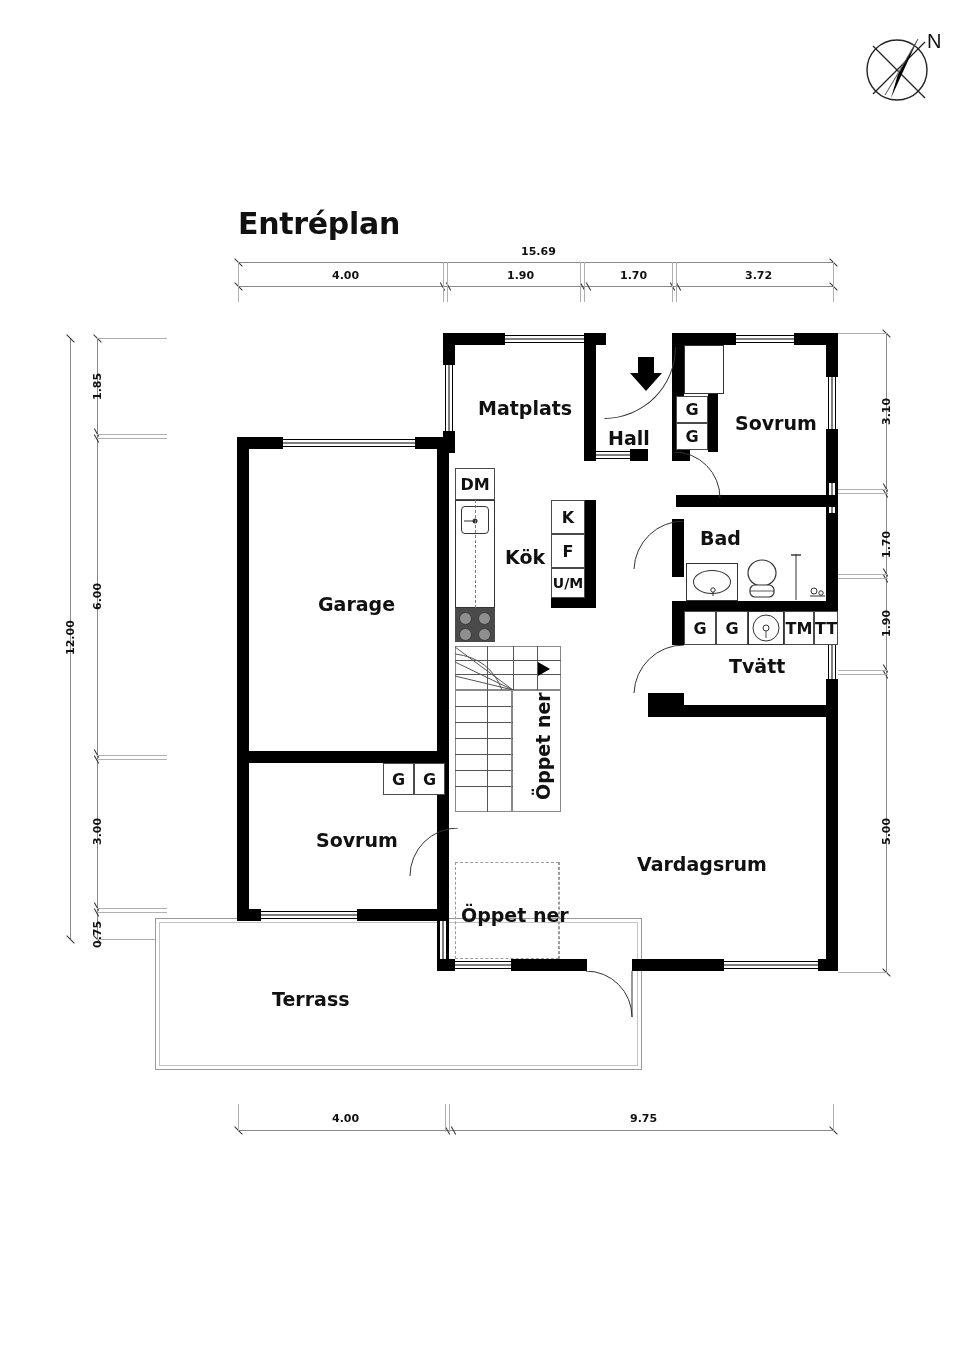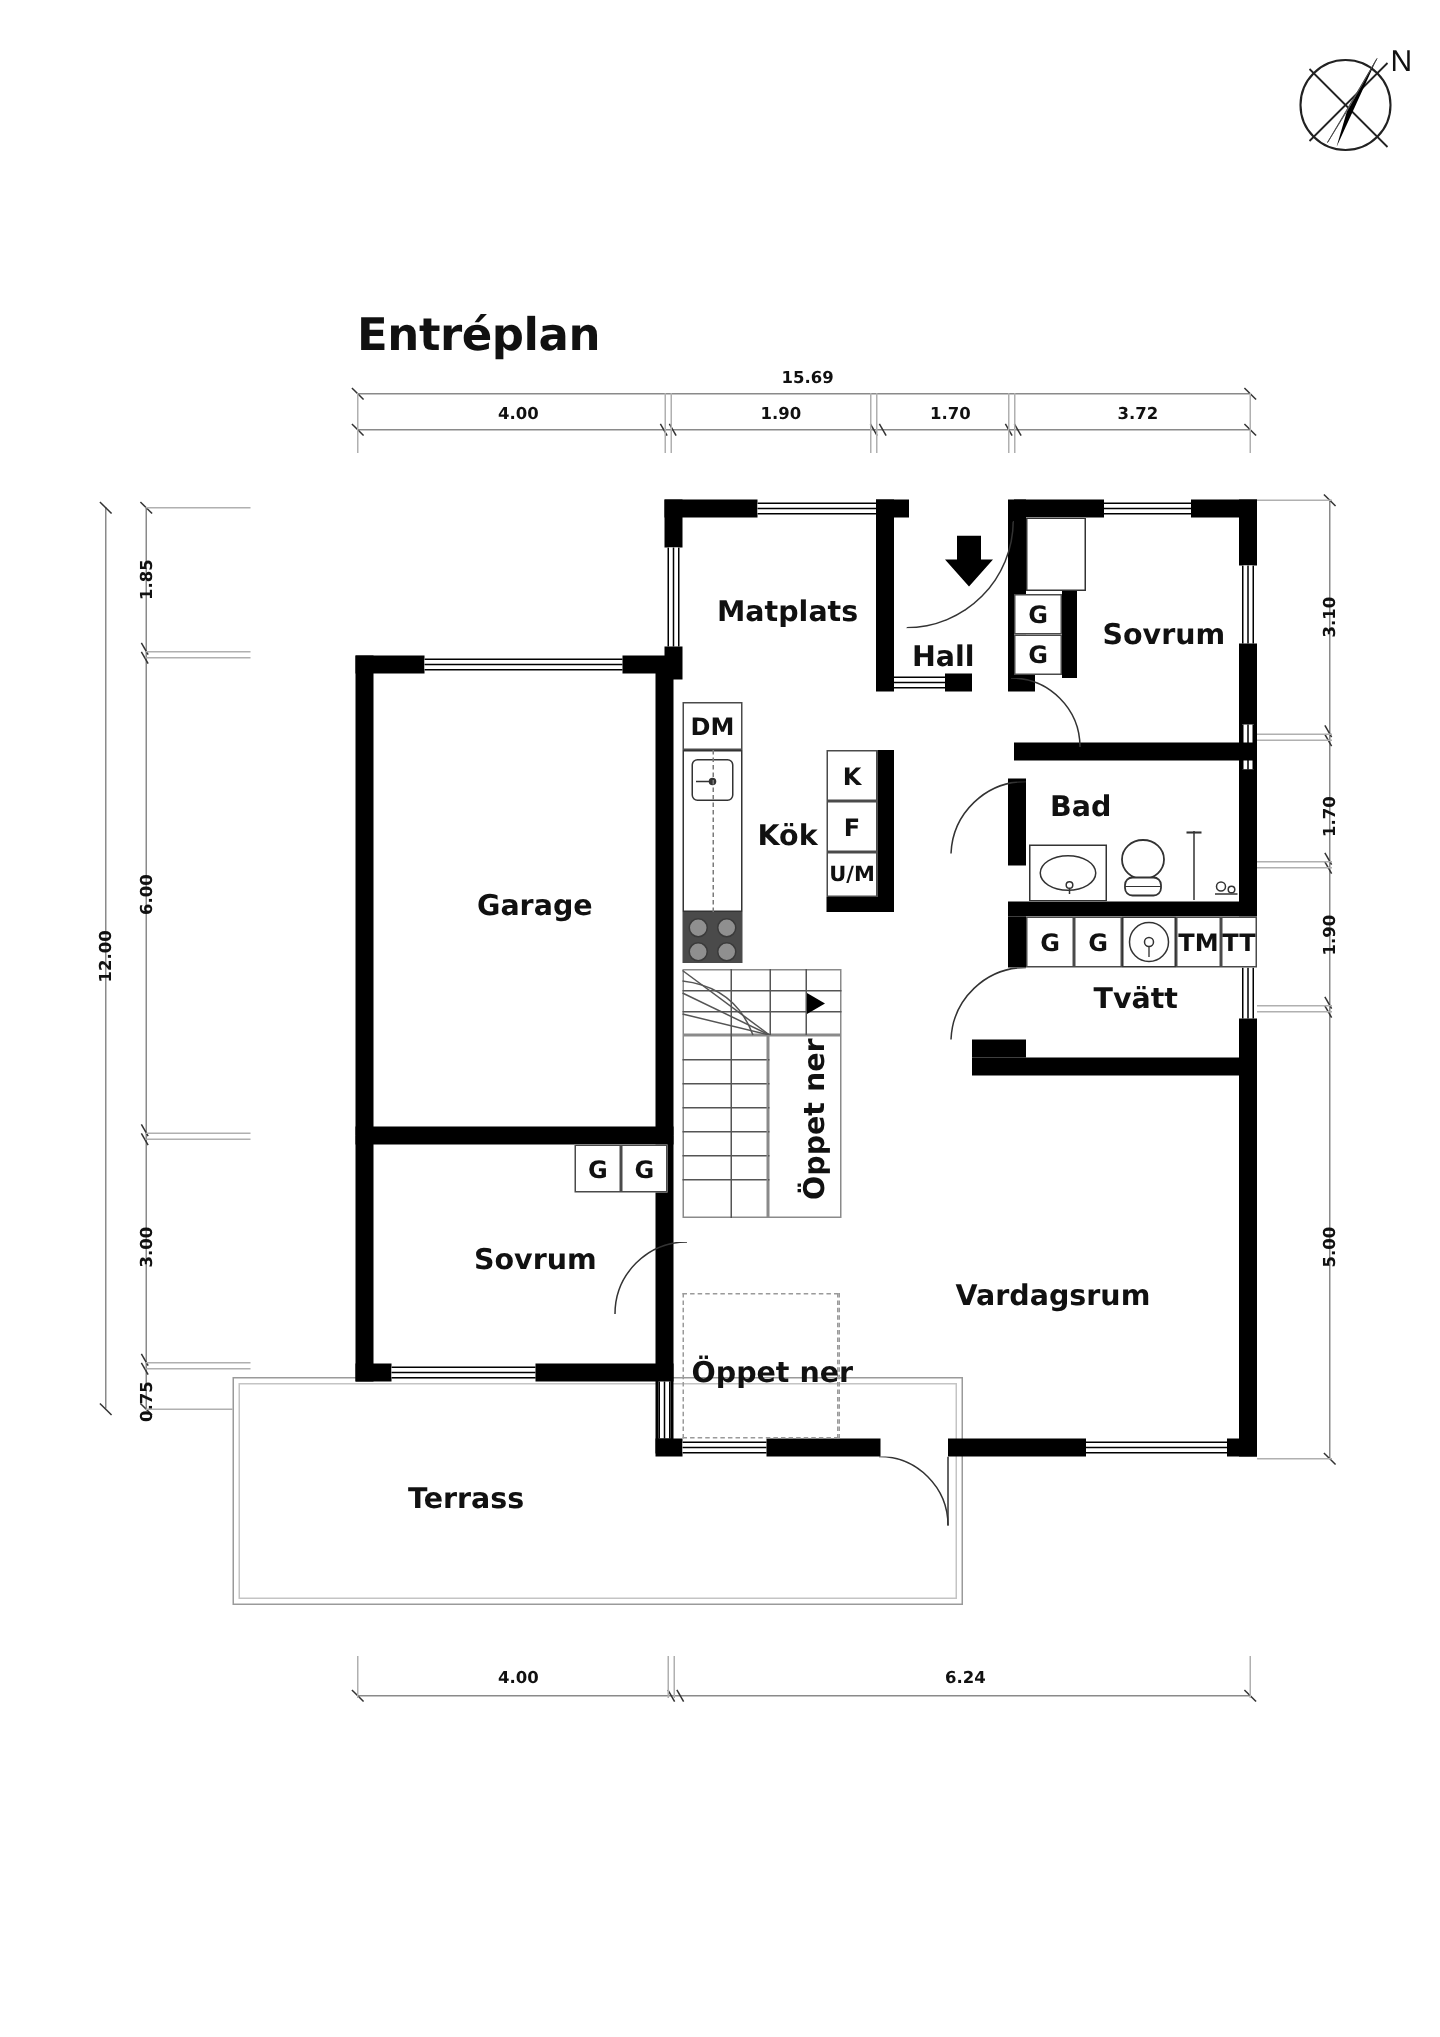--- a/index.html
+++ b/index.html
@@ -230,21 +230,21 @@
     <div class="dim-ext" style="left:838px; top:972px; width:50px; height:1px;"></div>
   </div>
 
   <div>
     <div class="dim-line" style="left:238px; top:1130px; width:595px; height:1px;"></div>
     <div class="tick" style="left:233px; top:1130px;"></div>
     <div class="tick" style="left:828px; top:1130px;"></div>
     <div class="break-mark" style="left:443px; top:1130px;"></div>
     <div class="break-mark" style="left:449px; top:1130px;"></div>
     <div class="dim-text" style="left:332px; top:1112px;">4.00</div>
-    <div class="dim-text" style="left:630px; top:1112px;">6.24</div>
+    <div class="dim-text" style="left:630px; top:1112px;">9.75</div>
     <div class="dim-ext" style="left:238px; top:1104px; width:1px; height:28px;"></div>
     <div class="dim-ext" style="left:445px; top:1104px; width:1px; height:28px;"></div>
     <div class="dim-ext" style="left:449px; top:1104px; width:1px; height:28px;"></div>
     <div class="dim-ext" style="left:833px; top:1104px; width:1px; height:28px;"></div>
   </div>
 
   <div class="terrace" style="left:155px; top:918px; width:487px; height:152px;"></div>
   <div class="terrace-inner" style="left:159px; top:922px; width:479px; height:144px;"></div>
   <div class="room-label big" style="left:272px; top:988px;">Terrass</div>
 

